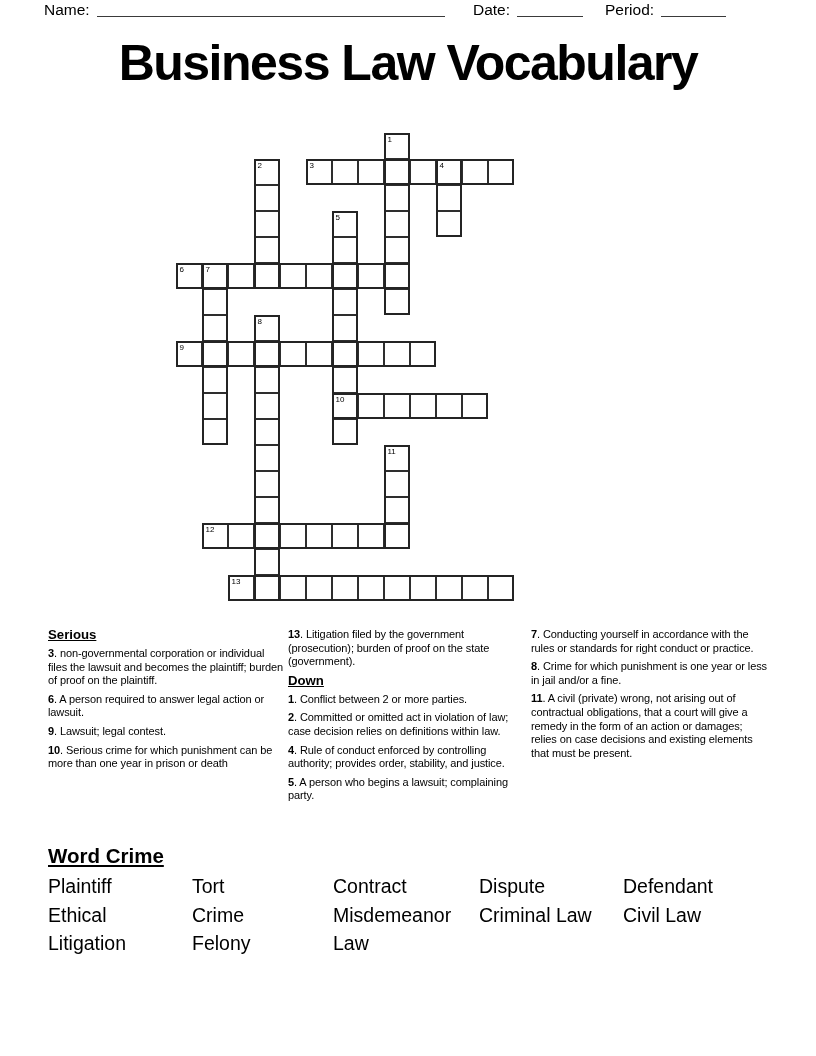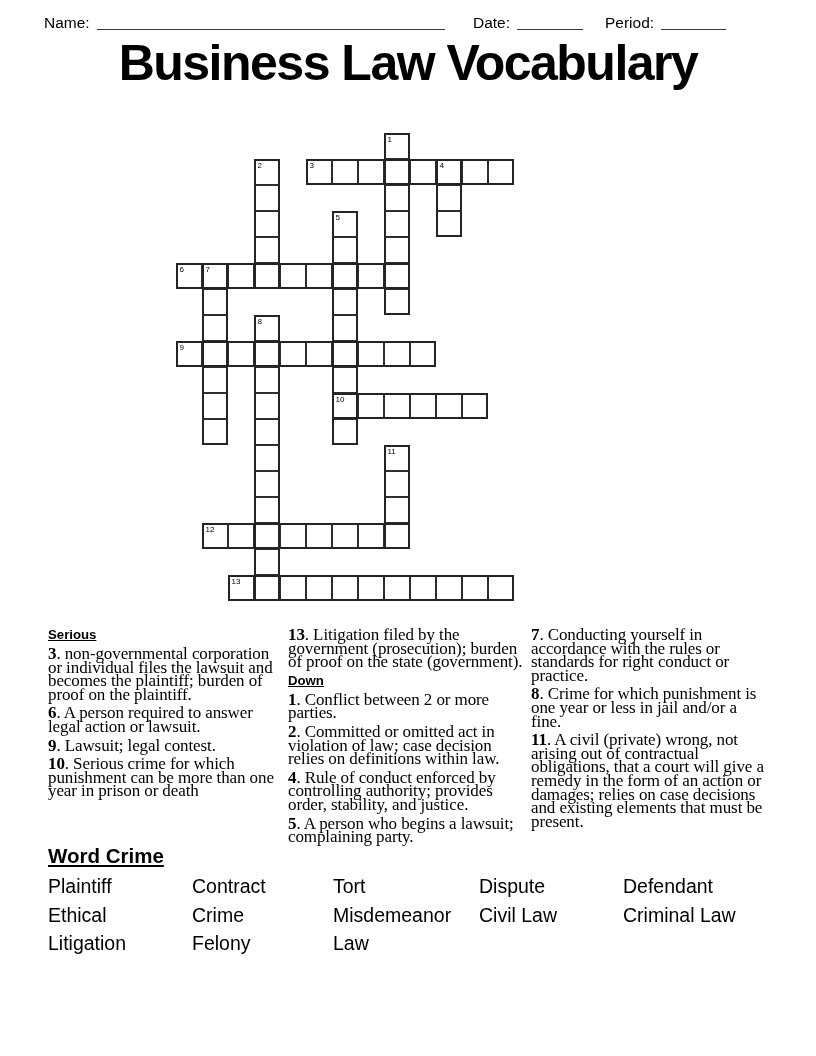--- a/index.html
+++ b/index.html
@@ -1,20 +1,20 @@
 <!DOCTYPE html>
 <html><head>
 <meta charset="utf-8">
 <style>
   html,body{margin:0;padding:0;background:#fff;}
   .page{position:relative;width:816px;height:1056px;background:#ffffff;
         font-family:"Liberation Sans",sans-serif;color:#000;overflow:hidden;}
 
   
-  .hfield{position:absolute;top:13px;font-size:15.5px;line-height:20px;white-space:nowrap;}
+  .hfield{position:absolute;top:0;font-size:15.5px;line-height:20px;white-space:nowrap;}
   .hfield.f-name{left:44px;}
   .hfield.f-date{left:473px;}
   .hfield.f-period{left:605px;}
   .blank{display:inline-block;border-bottom:1.6px solid #3a3a3a;height:12px;
          vertical-align:-2px;margin-left:7px;}
   .blank.b-name{width:348px;}
   .blank.b-date{width:66px;}
   .blank.b-period{width:65px;}
 
   
@@ -28,21 +28,21 @@
   .xw-word-outline{position:absolute;box-sizing:border-box;border:2.4px solid #242424;
                    pointer-events:none;background:transparent;}
 
   
   .clue-col{position:absolute;top:628px;width:237px;}
   .clue-col.c0{left:48px;}
   .clue-col.c1{left:288px;}
   .clue-col.c2{left:531px;}
   .clue-heading{font-size:13.2px;line-height:14px;font-weight:bold;
                 text-decoration:underline;margin:0 0 5px 0;}
-  .clue{font-size:17px;line-height:13.6px;margin:0 0 5px 0;letter-spacing:-0.1px;font-family:Liberation Serif, serif;}
+  .clue{font-size:11px;line-height:13.6px;margin:0 0 5px 0;letter-spacing:-0.1px;}
   .clue b{font-weight:bold;}
 
   
   .wb-heading{position:absolute;left:48px;top:844px;margin:0;font-size:20.5px;
               line-height:24px;font-weight:bold;text-decoration:underline;}
   .wb-grid{position:absolute;left:48px;top:872px;width:740px;display:grid;
            grid-template-columns:144px 141px 146px 144px auto;
            font-size:19.5px;line-height:28.5px;}
 </style>
 </head>
@@ -206,27 +206,27 @@
     </div>
   <div class="clue-col c2" id="clue-col-2">
       <p class="clue"><b class="clue-num">7</b>. Conducting yourself in accordance with the rules or standards for right conduct or practice.</p>
       <p class="clue"><b class="clue-num">8</b>. Crime for which punishment is one year or less in jail and/or a fine.</p>
       <p class="clue"><b class="clue-num">11</b>. A civil (private) wrong, not arising out of contractual obligations, that a court will give a remedy in the form of an action or damages; relies on case decisions and existing elements that must be present.</p>
     </div>
 
   <h2 class="wb-heading">Word Crime</h2>
   <div class="wb-grid" id="wb-grid">
       <div class="wb-word">Plaintiff</div>
+      <div class="wb-word">Tort</div>
       <div class="wb-word">Contract</div>
-      <div class="wb-word">Tort</div>
       <div class="wb-word">Dispute</div>
       <div class="wb-word">Defendant</div>
       <div class="wb-word">Ethical</div>
       <div class="wb-word">Crime</div>
       <div class="wb-word">Misdemeanor</div>
+      <div class="wb-word">Criminal Law</div>
       <div class="wb-word">Civil Law</div>
-      <div class="wb-word">Criminal Law</div>
       <div class="wb-word">Litigation</div>
       <div class="wb-word">Felony</div>
       <div class="wb-word">Law</div>
     </div>
 
 </div>
 
 </body></html>

